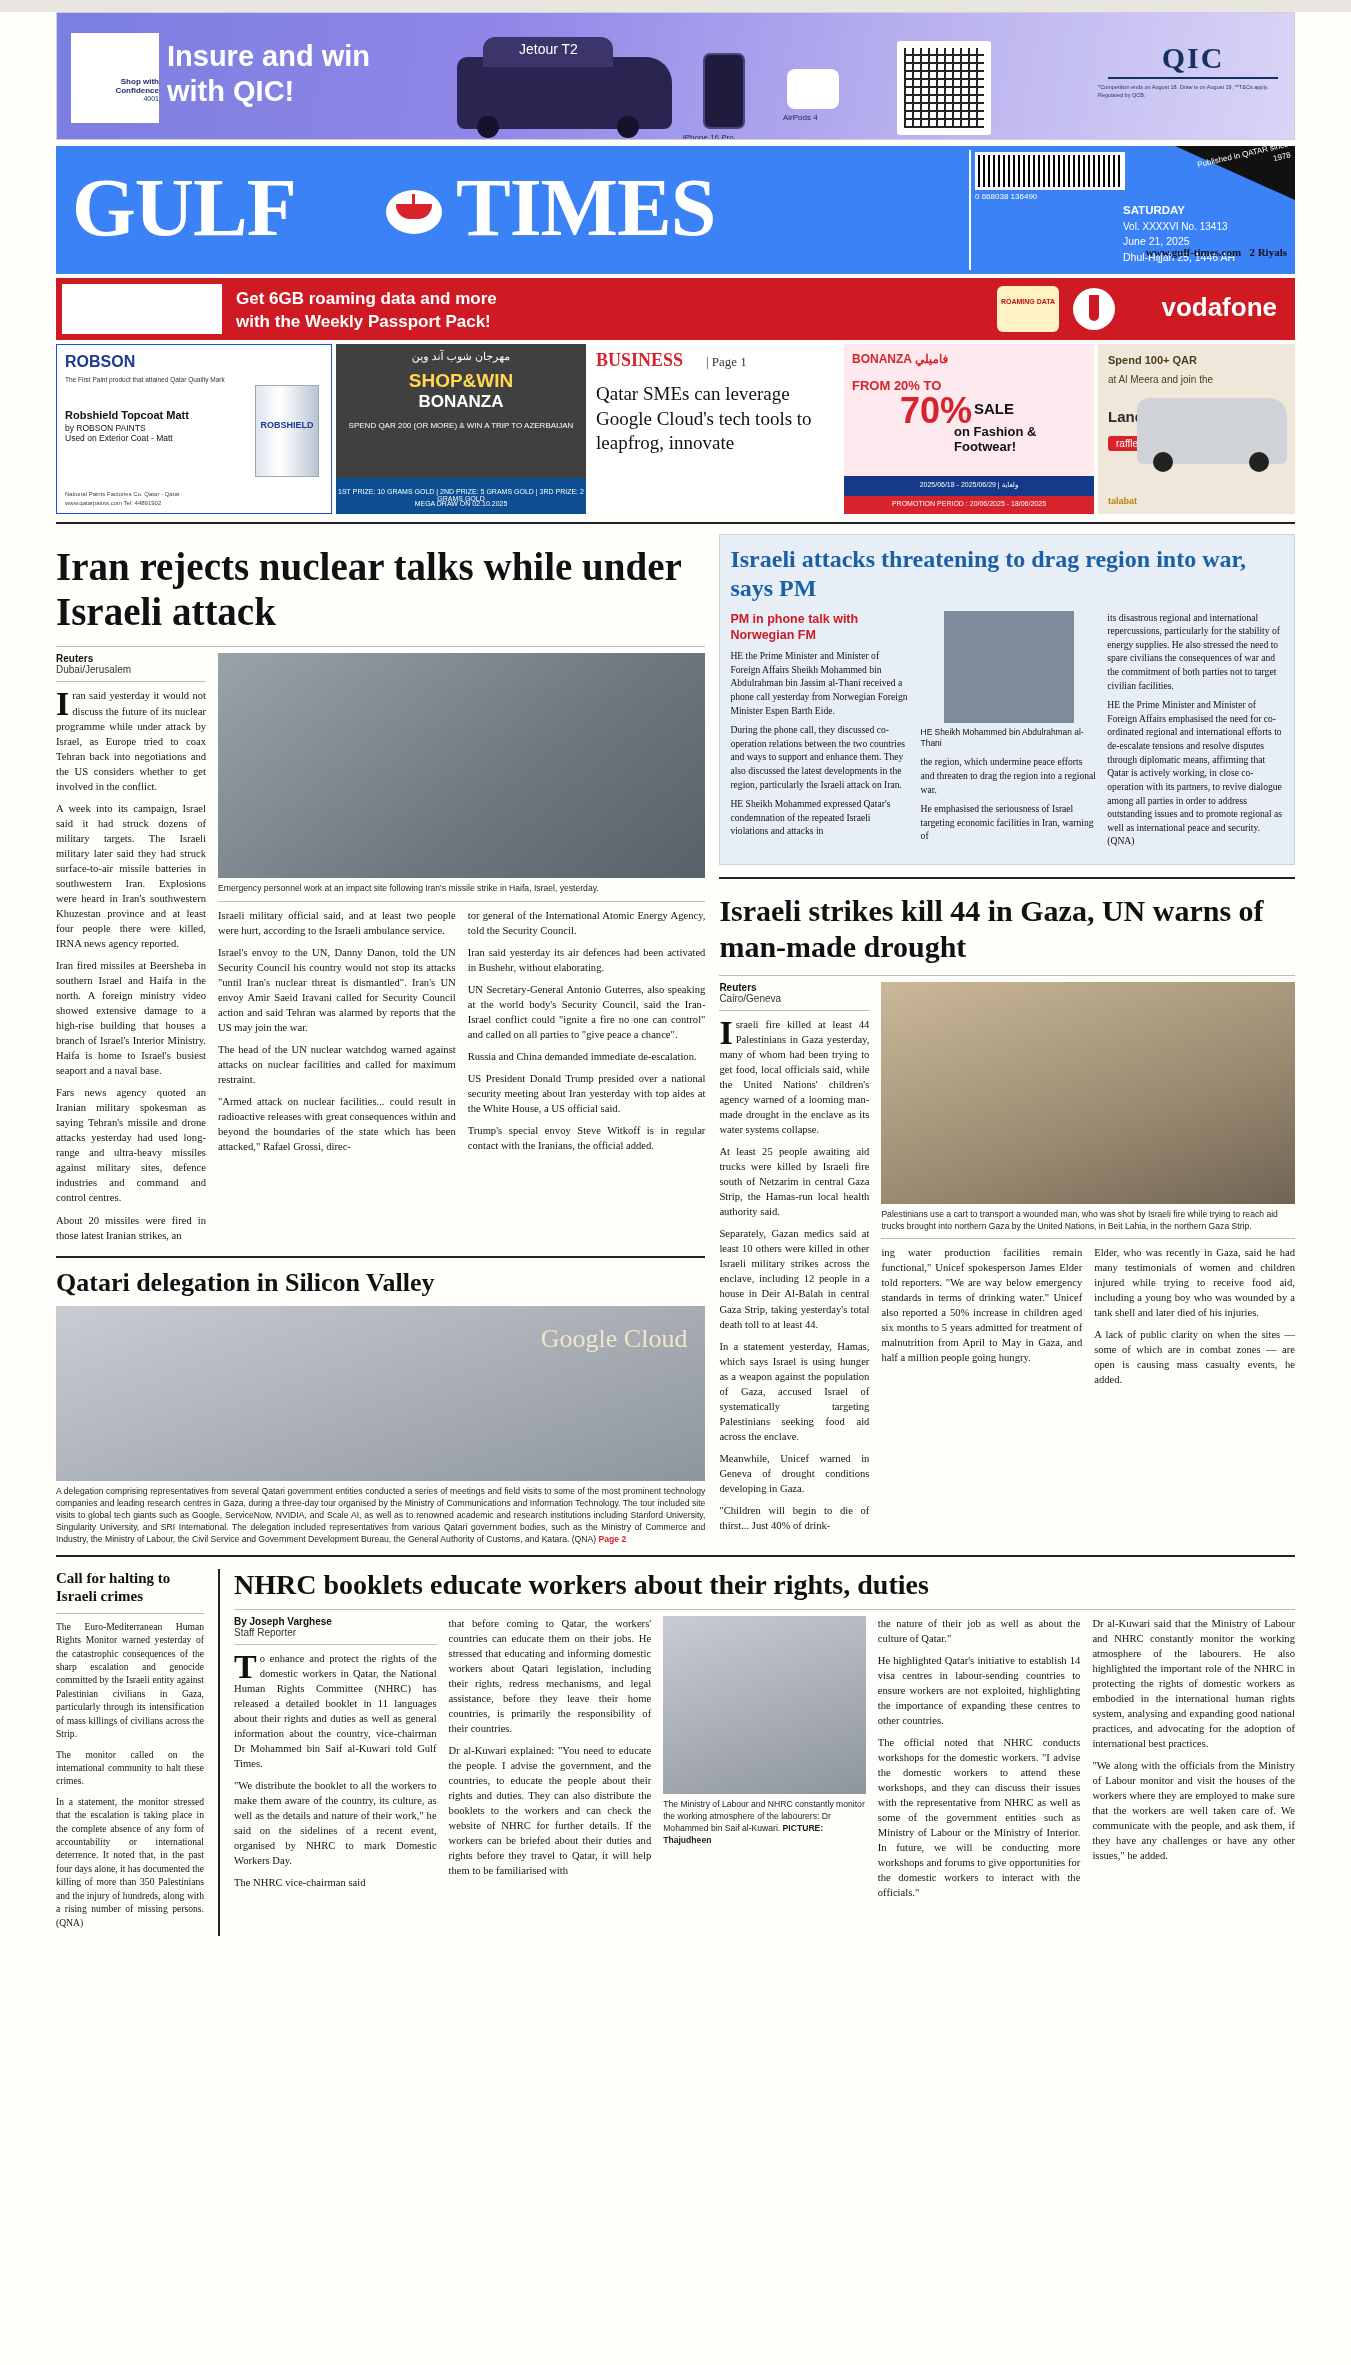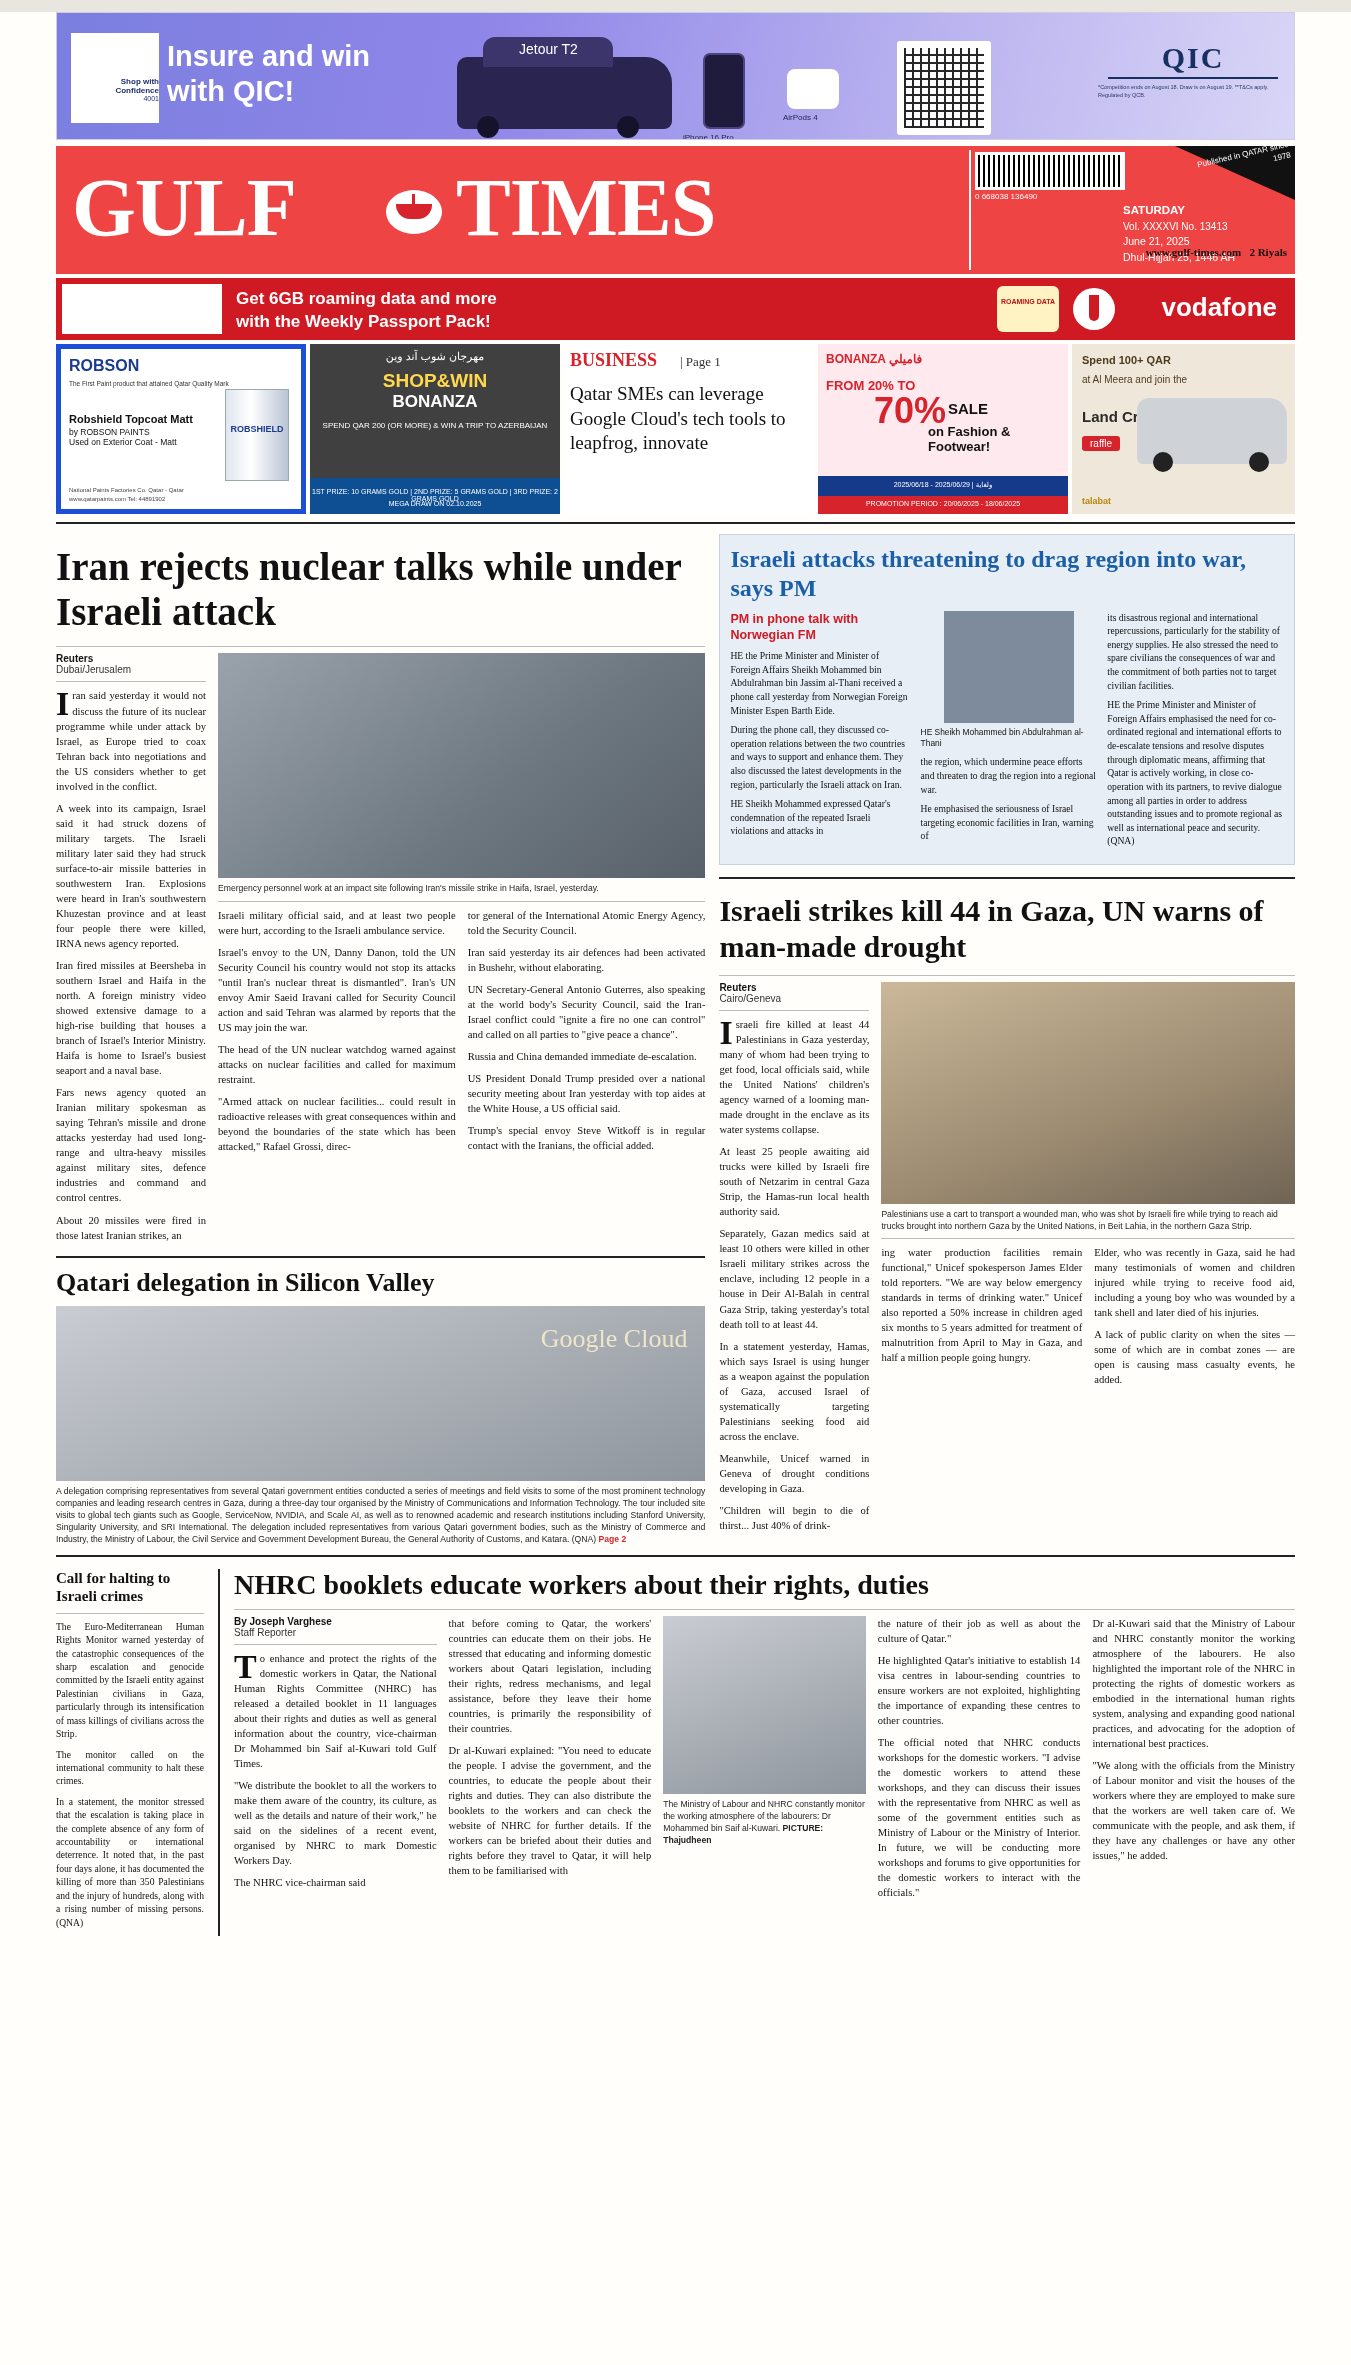--- a/index.html
+++ b/index.html
@@ -42,21 +42,21 @@
   .topad .pods{position:absolute; left:730px; top:56px; width:52px; height:40px; background:#fff; border-radius:8px;}
   .topad .podslab{position:absolute; left:726px; top:100px; font-family:"Liberation Sans",sans-serif; font-size:8px; color:#1c2550;}
   .topad .qr{position:absolute; left:840px; top:28px; width:94px; height:94px; background:#fff; padding:7px; border-radius:3px;}
   .topad .qr i{display:block; width:100%; height:100%;
     background-image:
       linear-gradient(90deg,#000 2px,transparent 2px),
       linear-gradient(0deg,#000 2px,transparent 2px);
     background-size:8px 8px,8px 8px; opacity:.85;}
 
   
-  .masthead{ margin:6px 56px 0 56px; background:#ef4444; height:128px; position:relative; }
+  .masthead{ margin:6px 56px 0 56px; background:#3b82f6; height:128px; position:relative; }
   .masthead .gt{
     position:absolute; left:16px; top:16px; color:#fff; font-weight:bold;
     font-family:"Liberation Serif",serif; font-size:82px; letter-spacing:-1px; line-height:92px;
   }
   .masthead .ship{
     position:absolute; left:330px; top:44px; width:56px; height:44px; border-radius:50%;
     background:#fff;
   }
   .masthead .ship:after{content:""; position:absolute; left:10px; top:14px; width:36px; height:15px; background:#d7232c; border-radius:0 0 14px 14px;}
   .masthead .ship:before{content:""; position:absolute; left:26px; top:4px; width:3px; height:12px; background:#d7232c;}
@@ -84,21 +84,21 @@
   .vodastrip .t1{position:absolute; left:180px; top:10px; color:#fff; font-family:"Liberation Sans",sans-serif; font-weight:bold; font-size:17px; line-height:1.35;}
   .vodastrip .robsonbox{position:absolute; left:6px; top:6px; width:160px; height:50px; background:#fff;}
   .vodastrip .voda{position:absolute; right:18px; top:14px; color:#fff; font-family:"Liberation Sans",sans-serif; font-weight:bold; font-size:26px;}
   .vodastrip .vmark{position:absolute; right:180px; top:10px; width:42px; height:42px; border-radius:50%; background:#fff;}
   .vodastrip .vmark:after{content:""; position:absolute; left:16px; top:7px; width:10px; height:26px; background:#cf1a24; border-radius:0 0 8px 8px;}
   .vodastrip .roambadge{position:absolute; right:236px; top:8px; width:62px; height:46px; background:#fff3c4; border-radius:6px; font-family:"Liberation Sans",sans-serif; font-size:7px; color:#b11; text-align:center; padding-top:12px; font-weight:bold;}
 
   
   .promorow{ margin:4px 56px 0 56px; height:170px; display:flex; gap:4px; }
   .promo{ position:relative; overflow:hidden; }
-  .p1{width:250px; background:#fff; border:5px solid #1d4ed8;}
+  .p1{width:276px; background:#fff; border:1px solid #1d4ed8;}
   .p1 .logo{position:absolute; left:8px; top:8px; font-family:"Liberation Sans",sans-serif; font-weight:bold; font-size:16px; color:#1a3b8f;}
   .p1 .sub{position:absolute; left:8px; top:30px; font-family:"Liberation Sans",sans-serif; font-size:6.5px; color:#333; width:230px; line-height:1.4;}
   .p1 .hl{position:absolute; left:8px; top:64px; font-family:"Liberation Sans",sans-serif; font-weight:bold; font-size:11px; color:#111; line-height:1.25; width:150px;}
   .p1 .hl small{display:block; font-weight:normal; font-size:8.5px;}
   .p1 .can{position:absolute; right:12px; top:40px; width:64px; height:92px; background:linear-gradient(90deg,#dfe6ef,#fff 40%,#b9c4d4); border:1px solid #9aa;}
   .p1 .can b{position:absolute; left:0; right:0; top:34px; text-align:center; font-family:"Liberation Sans",sans-serif; font-size:9px; color:#1a3b8f;}
   .p1 .foot{position:absolute; left:8px; bottom:6px; font-family:"Liberation Sans",sans-serif; font-size:6px; color:#444; line-height:1.4;}
 
   .p2{width:250px; background:#404040;}
   .p2 .ar{position:absolute; left:0; right:0; top:6px; text-align:center; color:#fff; font-family:"Liberation Sans",sans-serif; font-size:11px;}

